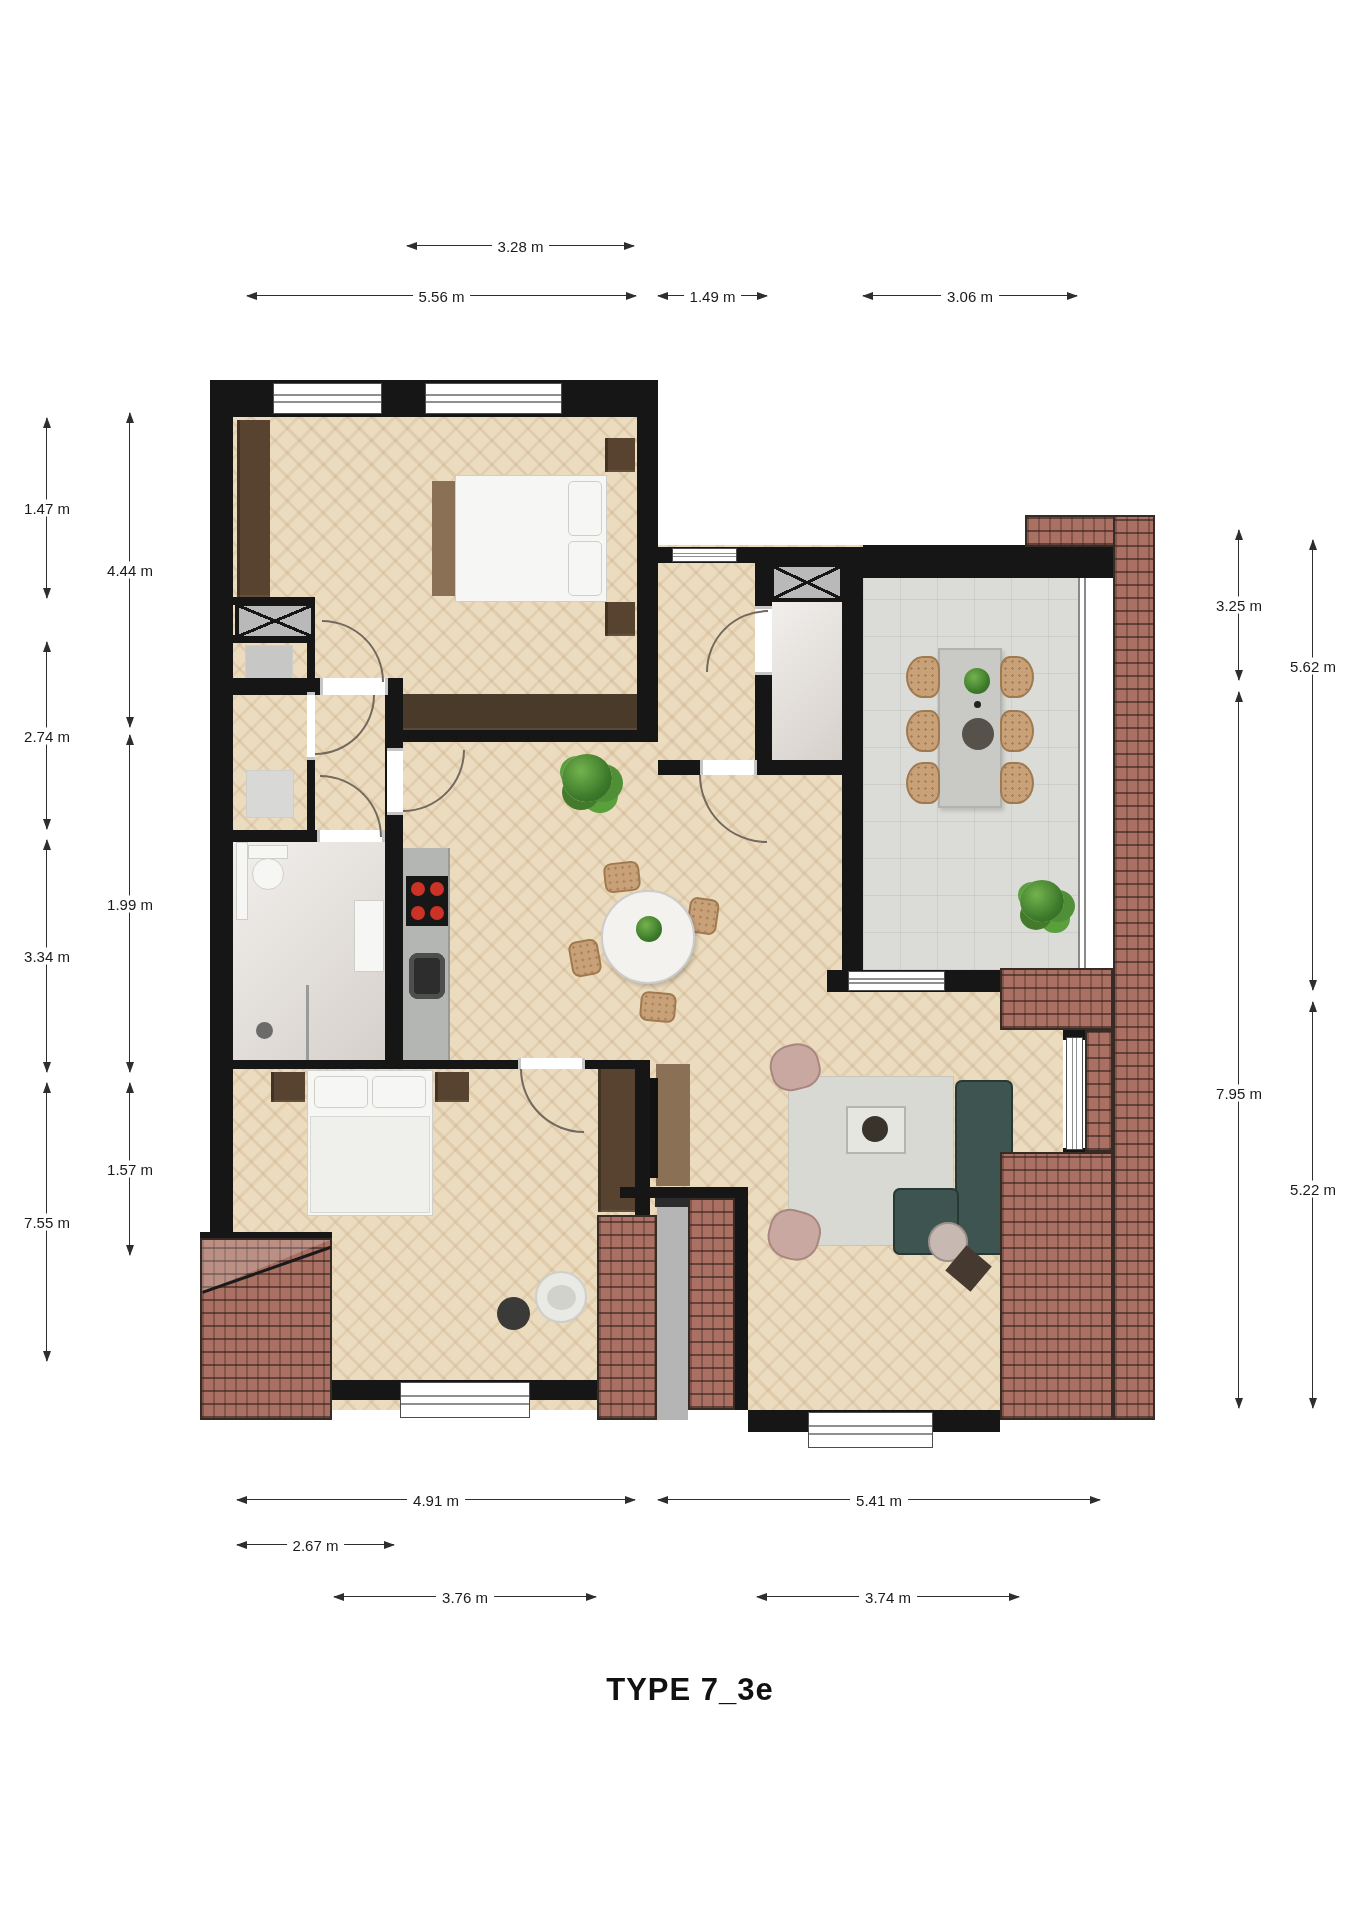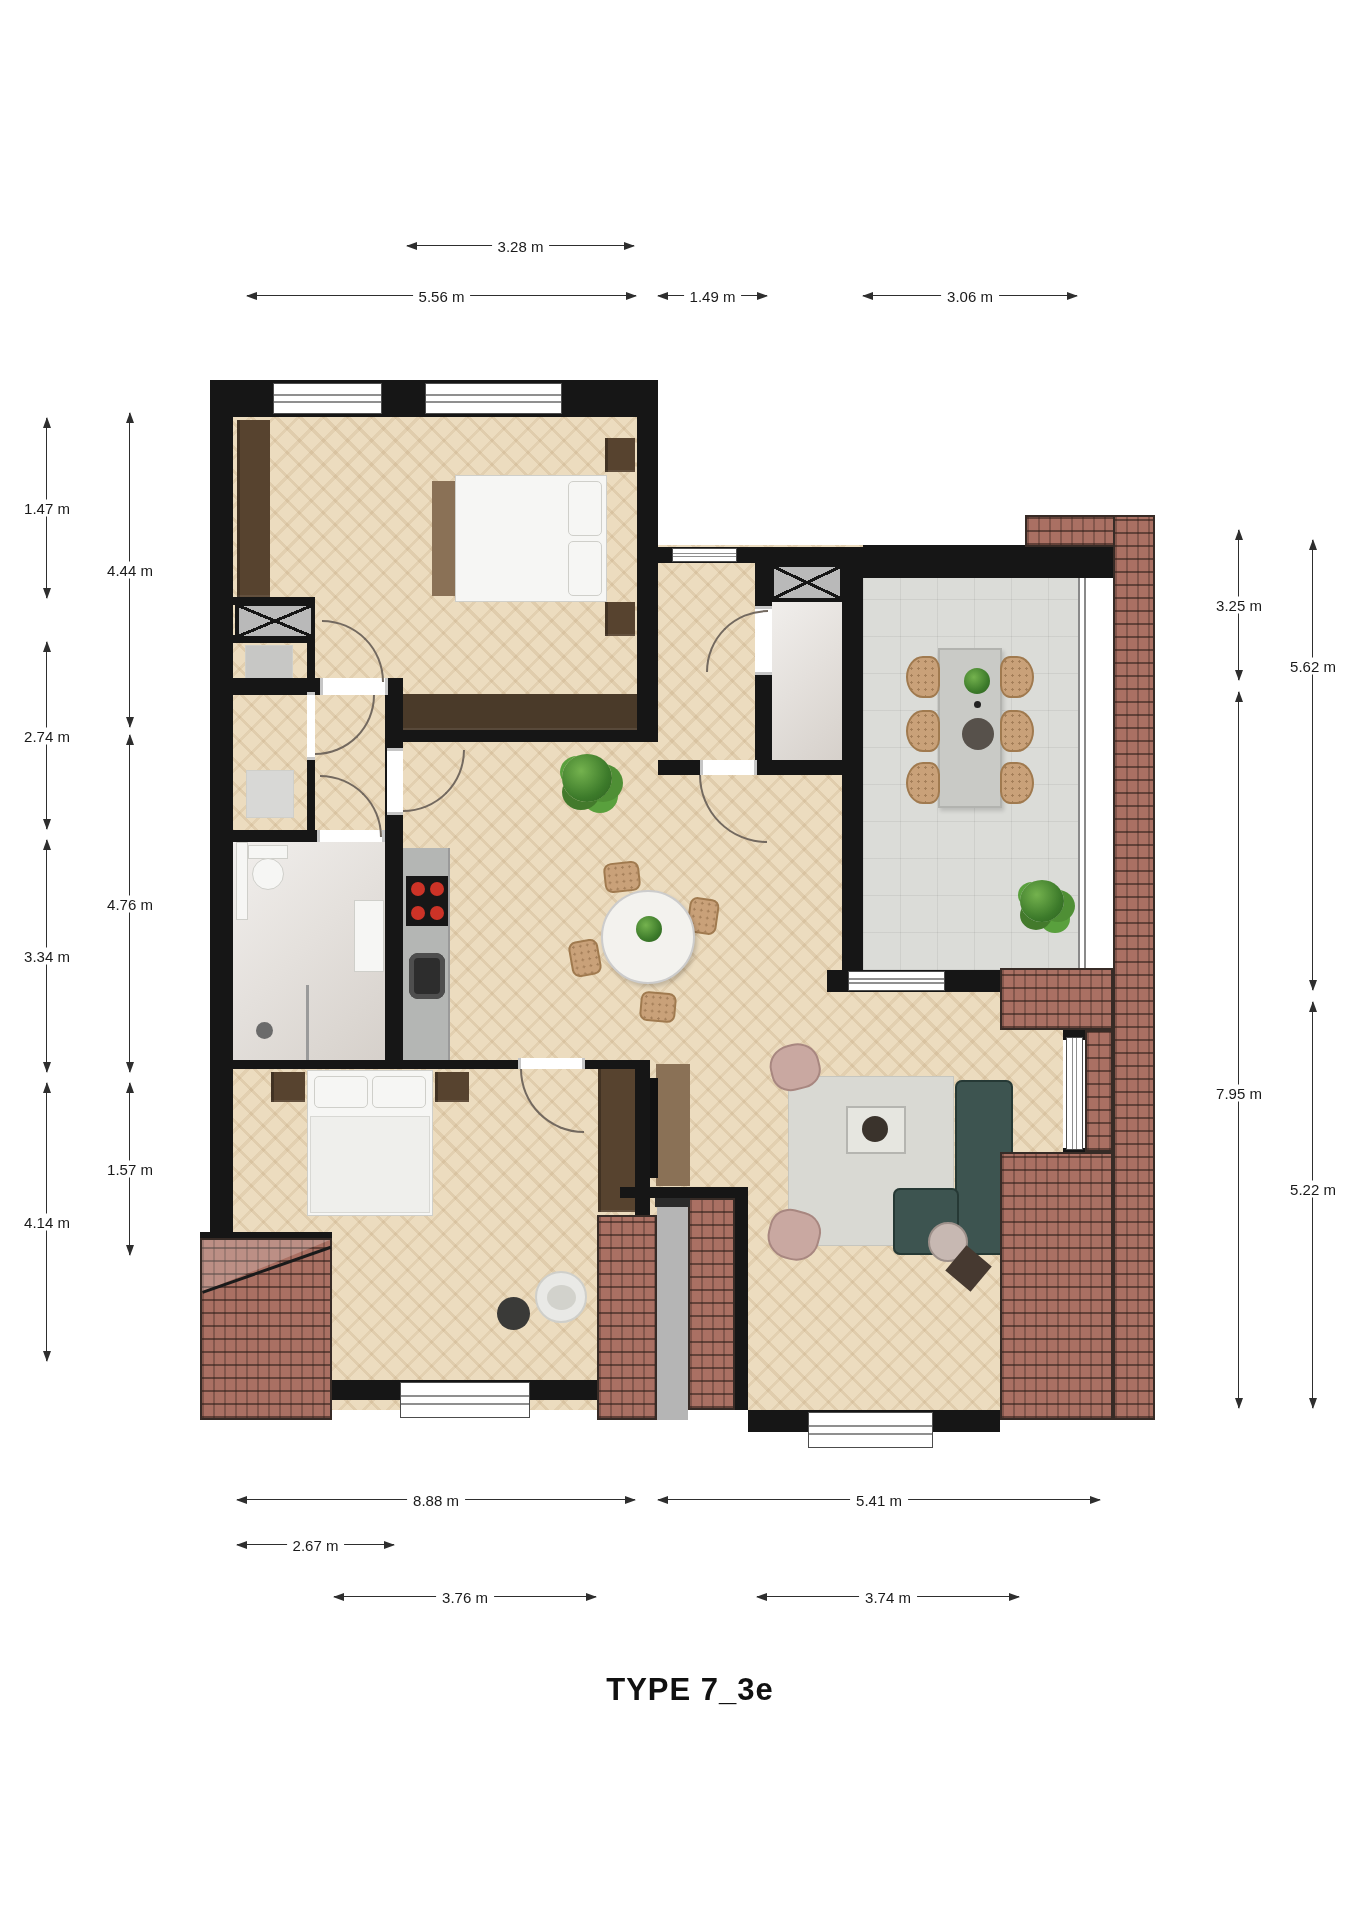--- a/index.html
+++ b/index.html
@@ -220,48 +220,48 @@
   <div class="dim dimv" style="left:46px;top:418px;height:180px">
       <span class="lab" style="top:50%">1.47 m</span>
     </div>
   <div class="dim dimv" style="left:46px;top:642px;height:187px">
       <span class="lab" style="top:50%">2.74 m</span>
     </div>
   <div class="dim dimv" style="left:46px;top:840px;height:232px">
       <span class="lab" style="top:50%">3.34 m</span>
     </div>
   <div class="dim dimv" style="left:46px;top:1083px;height:278px">
-      <span class="lab" style="top:50%">4.14 m</span>
+      <span class="lab" style="top:50%">7.55 m</span>
     </div>
 
   <div class="dim dimv" style="left:129px;top:413px;height:314px">
       <span class="lab" style="top:50%">4.44 m</span>
     </div>
   <div class="dim dimv" style="left:129px;top:735px;height:337px">
-      <span class="lab" style="top:50%">4.76 m</span>
+      <span class="lab" style="top:50%">1.99 m</span>
     </div>
   <div class="dim dimv" style="left:129px;top:1083px;height:172px">
       <span class="lab" style="top:50%">1.57 m</span>
     </div>
 
   <div class="dim dimv" style="left:1238px;top:530px;height:150px">
       <span class="lab" style="top:50%">3.25 m</span>
     </div>
   <div class="dim dimv" style="left:1238px;top:692px;height:716px">
       <span class="lab" style="top:56%">7.95 m</span>
     </div>
   <div class="dim dimv" style="left:1312px;top:540px;height:450px">
       <span class="lab" style="top:28%">5.62 m</span>
     </div>
   <div class="dim dimv" style="left:1312px;top:1002px;height:406px">
       <span class="lab" style="top:46%">5.22 m</span>
     </div>
 
   <div class="dim dimh" style="left:237px;top:1499px;width:398px">
-      <span class="lab">8.88 m</span>
+      <span class="lab">4.91 m</span>
     </div>
   <div class="dim dimh" style="left:658px;top:1499px;width:442px">
       <span class="lab">5.41 m</span>
     </div>
   <div class="dim dimh" style="left:237px;top:1544px;width:157px">
       <span class="lab">2.67 m</span>
     </div>
   <div class="dim dimh" style="left:334px;top:1596px;width:262px">
       <span class="lab">3.76 m</span>
     </div>

